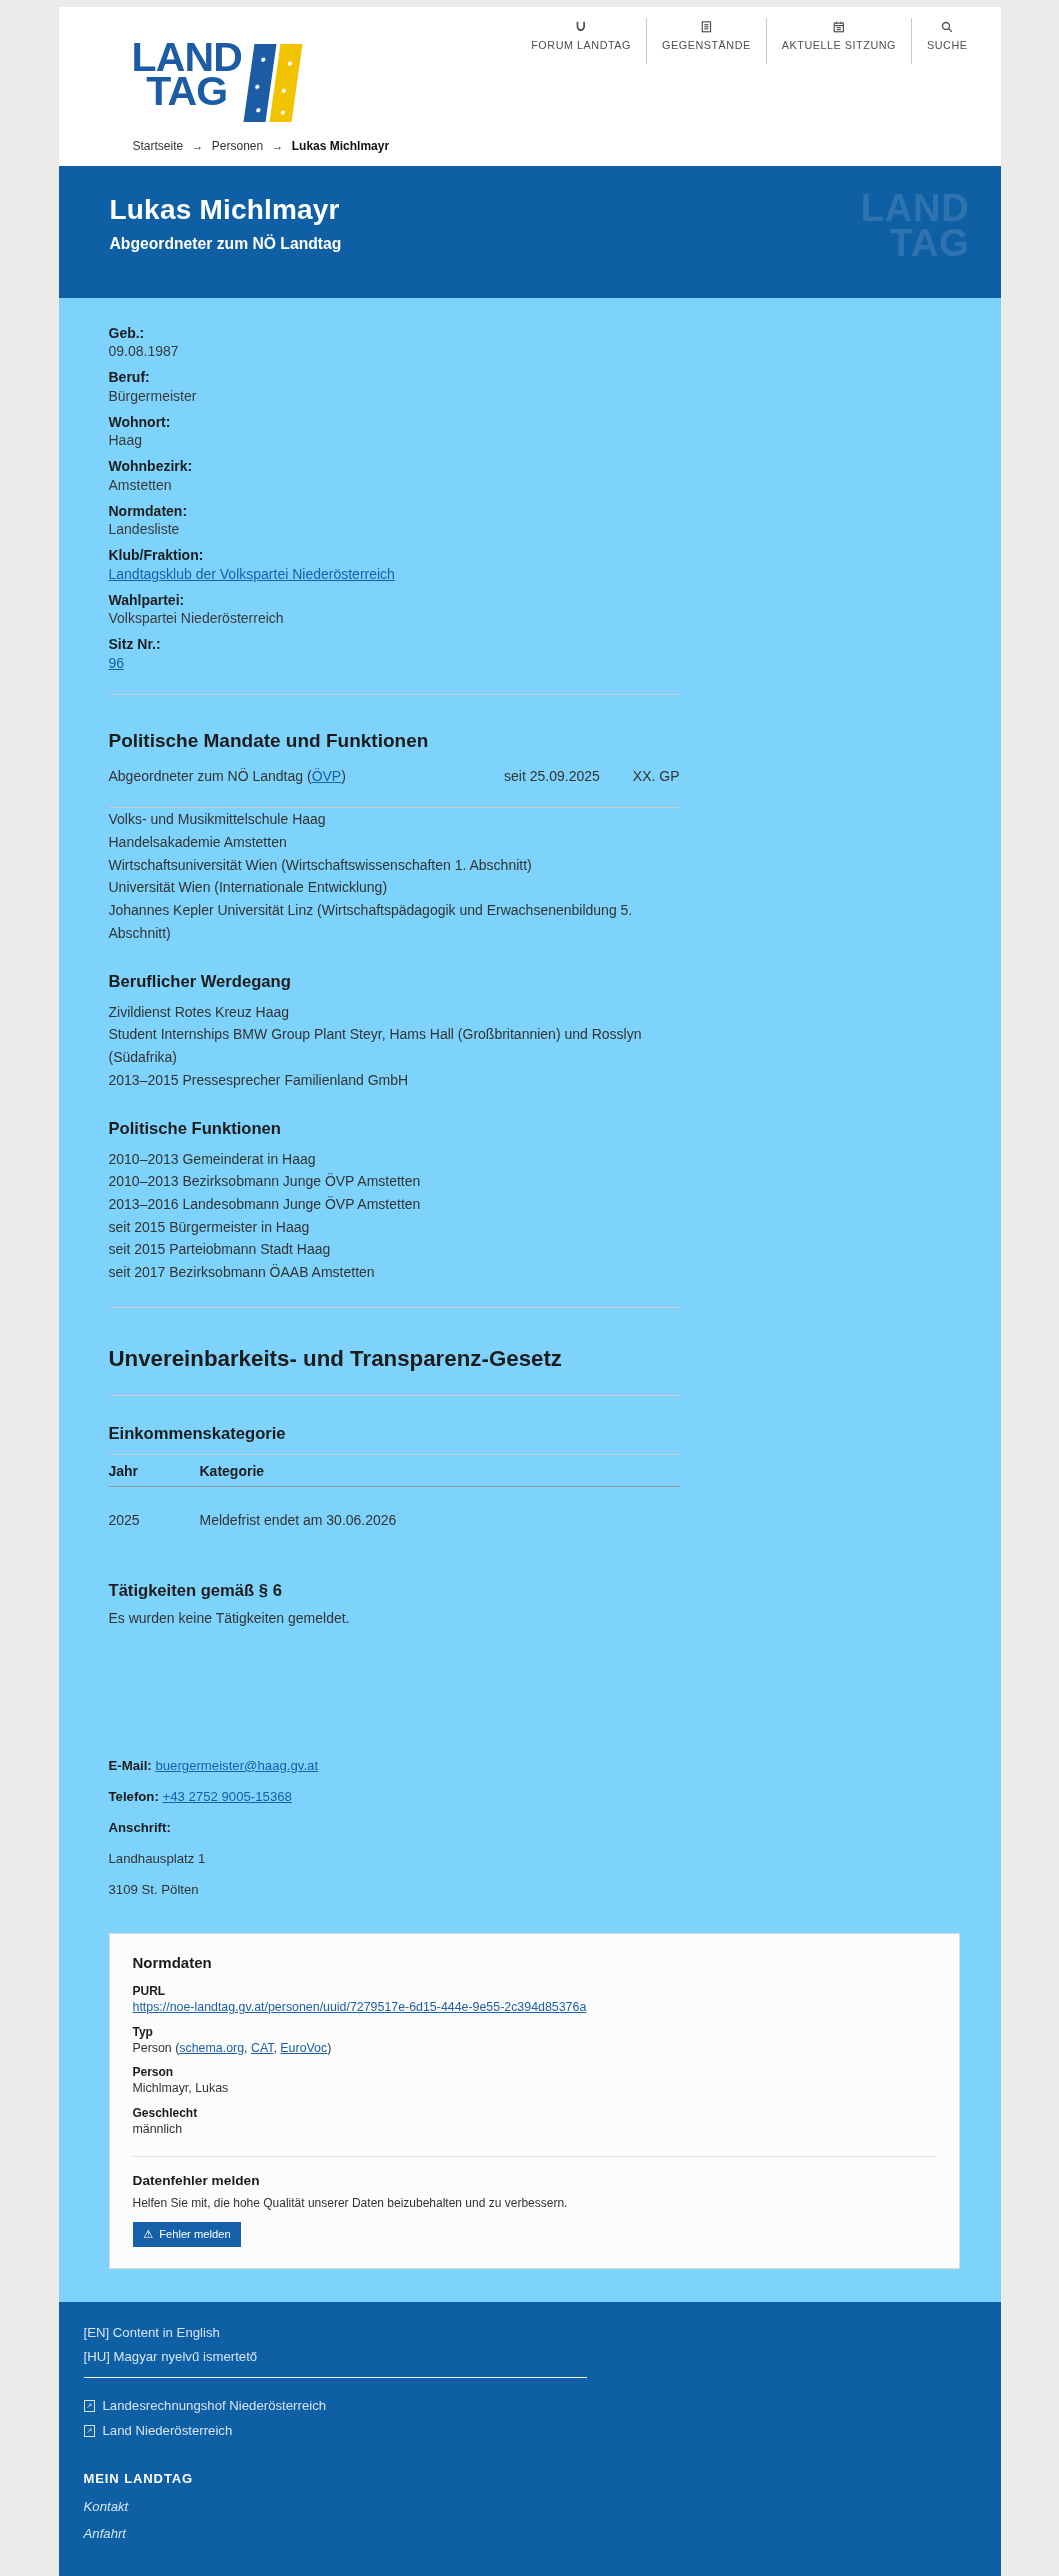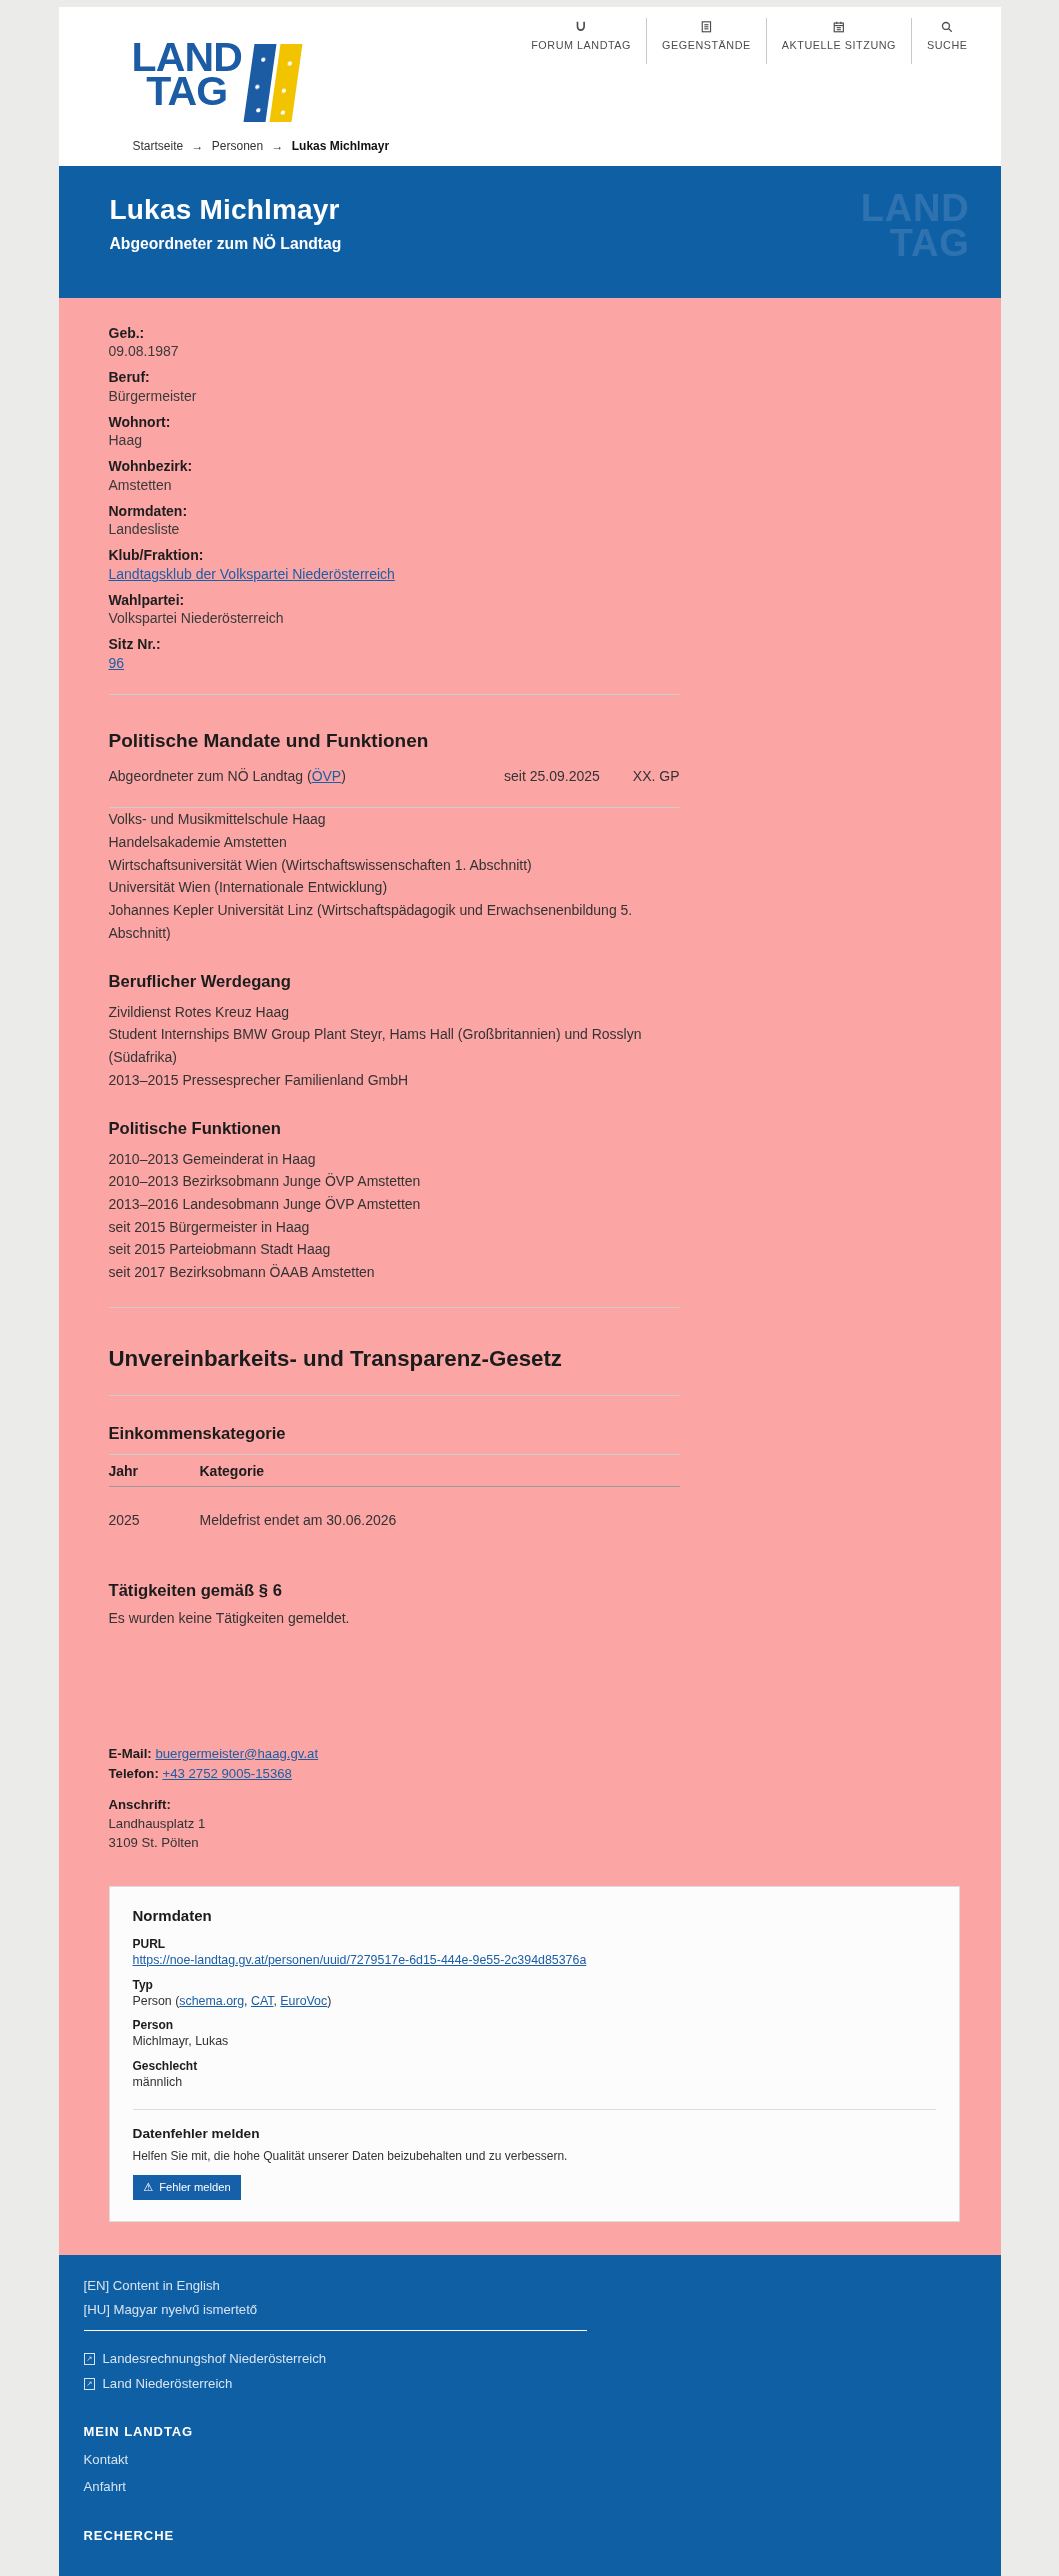--- a/index.html
+++ b/index.html
@@ -70,21 +70,21 @@
   }
   .hero-title { color:#ffffff; font-size:28px; font-weight:bold; margin:0; letter-spacing:0.2px; }
   .hero-subtitle { color:#ffffff; font-size:15.7px; font-weight:bold; margin:8.3px 0 0 0; }
   .hero-watermark {
     position:absolute; right:31px; top:25px; text-align:right;
     font-size:38px; font-weight:bold; line-height:0.92;
     color:rgba(255,255,255,0.13); letter-spacing:0.8px;
   }
 
   
-  .main { background:#fca5a5; padding:26.5px 41px 33px 50px; }
+  .main { background:#7dd3fc; padding:26.5px 41px 33px 50px; }
   .content-col { width:571px; }
 
   .field { margin-bottom:10px; }
   .field-label { font-weight:bold; font-size:14px; color:#1d1d1d; margin-bottom:2.5px; }
   .field-value { font-size:14px; color:#3a3a3a; }
   .link { color:#1b5fa7; text-decoration:underline; }
 
   .hr { border:none; border-top:0.8px solid #cccccc; margin:23px 0 0 0; width:571px; }
 
   .h2 { font-size:19px; font-weight:bold; color:#1c1c1c; margin:35px 0 16.6px 0; }
@@ -103,21 +103,21 @@
     text-align:left; font-size:14px; color:#1c1c1c;
     padding:8.3px 0 7.4px 0; border-bottom:1.7px solid #9a9a9a;
   }
   table.income td { font-size:14px; color:#333; padding:25px 0; }
   table.income .col-jahr { width:91px; }
 
   .empty-note { font-size:14px; color:#333; margin:6.6px 0 0 0; }
 
   .spacer { height:116px; }
 
-  .contact p { margin:4px 0 5px 0; font-size:13.2px; color:#333; }
+  .contact p { margin:16px 0 5px 0; font-size:13.2px; color:#333; }
   .contact .lbl { font-weight:bold; color:#1c1c1c; }
   .contact .addr-block { margin-top:16.6px; }
   .contact .addr-line { margin-bottom:2.5px; }
 
   
   .normbox {
     margin-top:36px; border:0.8px solid #dcdcdc; background:#fcfcfc;
     padding:20px 23px 21.5px 23px;
   }
   .normbox h4 { margin:0 0 13.2px 0; font-size:15px; color:#1c1c1c; }
@@ -140,21 +140,21 @@
   .lang-links a { display:block; font-size:13.2px; margin-bottom:9px; }
   .footer-hr { border:none; border-top:0.8px solid #ffffff; width:503px; margin:13.2px 0 20px 0; }
   .ext-link { display:flex; align-items:center; gap:7.4px; font-size:13.2px; margin-bottom:10px; }
   .ext-icon {
     width:11.6px; height:11.6px; border:1.2px solid #d7e4f2;
     display:inline-flex; align-items:center; justify-content:center;
     font-size:7.4px; line-height:1; color:#d7e4f2; flex:0 0 auto;
   }
   .f-group { margin-top:33px; }
   .f-group-h { font-weight:bold; font-size:13px; letter-spacing:0.07em; margin-bottom:11.6px; color:#ffffff; }
-  .f-group a { display:block; font-size:13.2px; margin-bottom:10px; width:145px; overflow-wrap:break-word; line-height:1.3; }
+  .f-group a { display:block; font-size:13.2px; margin-bottom:10px; width:145px; overflow-wrap:break-word; line-height:1.3;font-style:italic; }
 </style>
 </head>
 <body>
 
 <div class="page">
 
   <header class="header">
     <nav class="topnav">
       <a class="topnav-item">
         <span>

